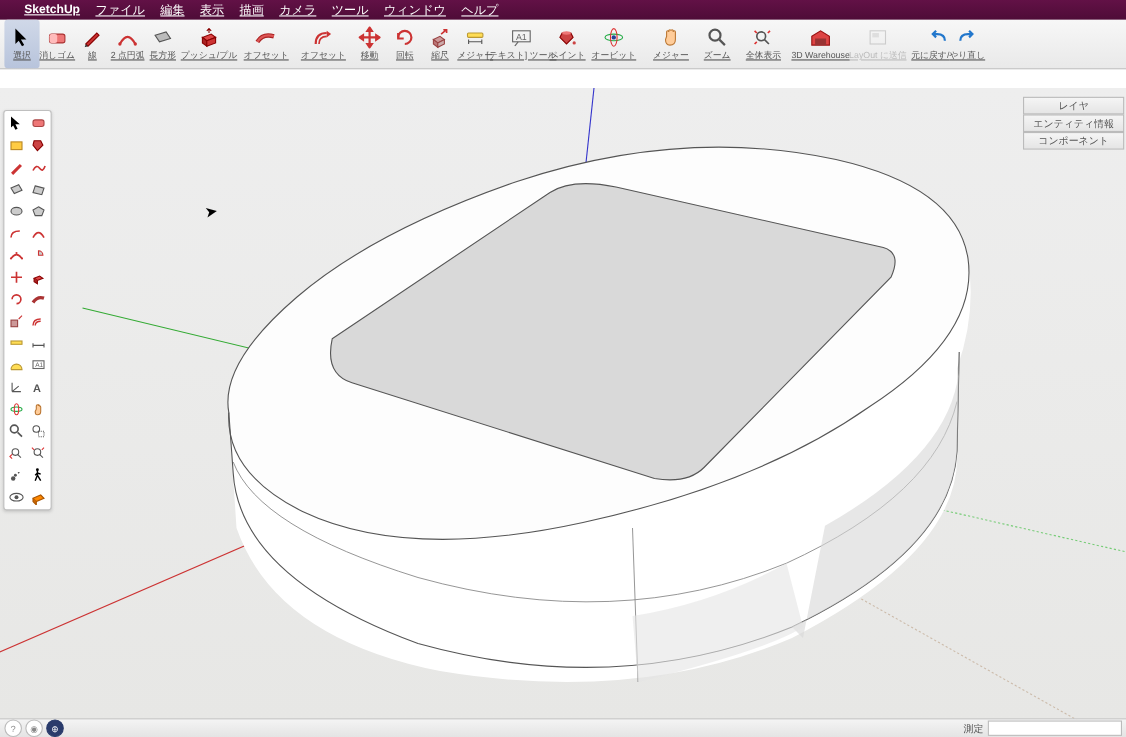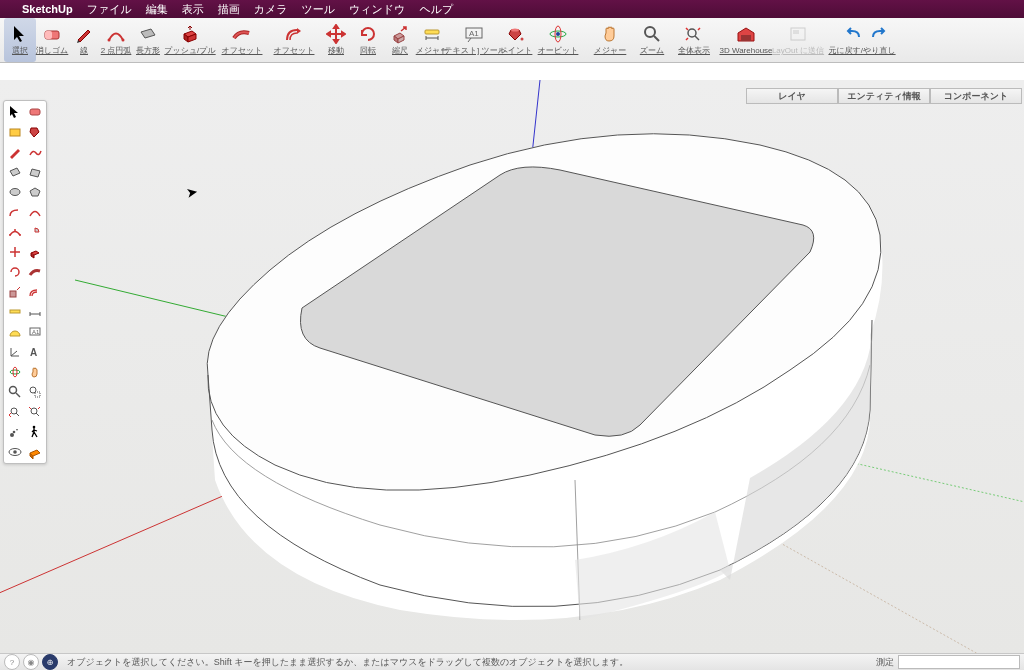--- a/index.html
+++ b/index.html
@@ -1,19 +1,19 @@
 <!DOCTYPE html>
 <html><head>
 <meta charset="utf-8">
 <style>
 html,body{margin:0;padding:0;width:1024px;height:670px;overflow:hidden;font-family:"Hiragino Kaku Gothic ProN","Lucida Grande",sans-serif;font-size:10px;background:#fff;color:#333;-webkit-font-smoothing:antialiased;}
 
 .mac-menubar{height:18px;background:linear-gradient(#621146,#4e0c37);color:#fff;display:flex;align-items:center;padding:0 8px;gap:14px;font-size:11px;}
 .apple-logo{font-size:13px;line-height:18px;}
-.mac-menubar span{cursor:default;}
+.mac-menubar span{cursor:default;text-decoration:underline;}
 
 .window{position:relative;height:652px;}
 .titlebar{height:18px;background:linear-gradient(#e8e8e8,#d6d6d6);border-bottom:1px solid #b0b0b0;display:flex;align-items:center;position:relative;}
 .traffic{position:absolute;left:6px;top:3px;display:flex;gap:6px;}
 .traffic div{width:10px;height:10px;border-radius:50%;}
 .tl-red{background:#ff5f57;border:1px solid #e24238;}
 .tl-yel{background:#ffbd2e;border:1px solid #e1a117;}
 .tl-grn{background:#28c940;border:1px solid #1ba52c;}
 .title{margin:0 auto;font-size:10px;color:#4a4a4a;}
 
@@ -24,21 +24,21 @@
 .tbtn .icon{height:24px;display:flex;align-items:center;justify-content:center;font-size:16px;}
 .tbtn .lbl{font-size:8px;color:#555;text-align:center;line-height:9px;white-space:nowrap;text-decoration:underline;}
 .tbtn.sel{background:linear-gradient(#d0d8e8,#b8c4dc);border-radius:3px;}
 .tbtn.disabled .lbl{color:#bbb;}
 .tbtn.disabled .icon{opacity:0.35;}
 .tbar-gap{width:18px;}
 
 .palette{position:absolute;left:3px;top:82px;width:40px;background:#fff;border:1px solid #bfbfbf;border-radius:3px;display:flex;flex-wrap:wrap;padding:1px;box-shadow:0 1px 3px rgba(0,0,0,.15);}
 .pbtn{width:18px;height:18px;border:1px solid transparent;display:flex;align-items:center;justify-content:center;font-size:12px;cursor:pointer;}
 
-.rpanel{position:absolute;right:2px;top:70px;display:flex;flex-direction:row;font-weight:bold;}
+.rpanel{position:absolute;right:2px;top:70px;display:flex;flex-direction:column;}
 .rbtn{width:90px;height:14px;background:linear-gradient(#f5f5f5,#e5e5e5);border:1px solid #bbb;font-size:9px;color:#555;display:flex;align-items:center;justify-content:center;cursor:pointer;}
 
 .viewport{position:absolute;left:0;right:0;top:62px;bottom:16px;background:linear-gradient(#eeeeee,#e7e7e5);overflow:hidden;}
 .cursor{position:absolute;left:186px;top:104px;font-size:14px;color:#000;transform:rotate(-10deg);}
 
 .status{position:absolute;left:0;right:0;bottom:0;height:16px;background:linear-gradient(#f4f4f4,#e4e4e4);border-top:1px solid #c7c7c7;display:flex;align-items:center;font-size:9px;color:#555;padding:0 4px;}
 .sicon{width:14px;height:14px;border:1px solid #bbb;border-radius:50%;margin-right:3px;display:flex;align-items:center;justify-content:center;font-size:8px;color:#888;background:#fff;}
 .sicon.dark{background:#2a3b6b;color:#fff;border-color:#2a3b6b;}
 .status-gap{flex:1;}
 .measure-box{border:1px solid #bbb;background:#fff;width:120px;height:12px;margin-left:4px;}
@@ -547,18 +547,17 @@
   <div class="rpanel">
     <div class="rbtn">レイヤ</div>
     <div class="rbtn">エンティティ情報</div>
     <div class="rbtn">コンポーネント</div>
   </div>
 
   <div class="status">
     <div class="sicon">?</div>
     <div class="sicon">◉</div>
     <div class="sicon dark">⊕</div>
-    <span style="margin-left:6px;">オブジェクトを選択してください。Shift キーを押したまま選択するか、またはマウスをドラッグして複数のオブジェクトを選択します。</span>
     <div class="status-gap"></div>
     <span>測定</span>
     <div class="measure-box"></div>
   </div>
 </div>
 
 </body></html>

